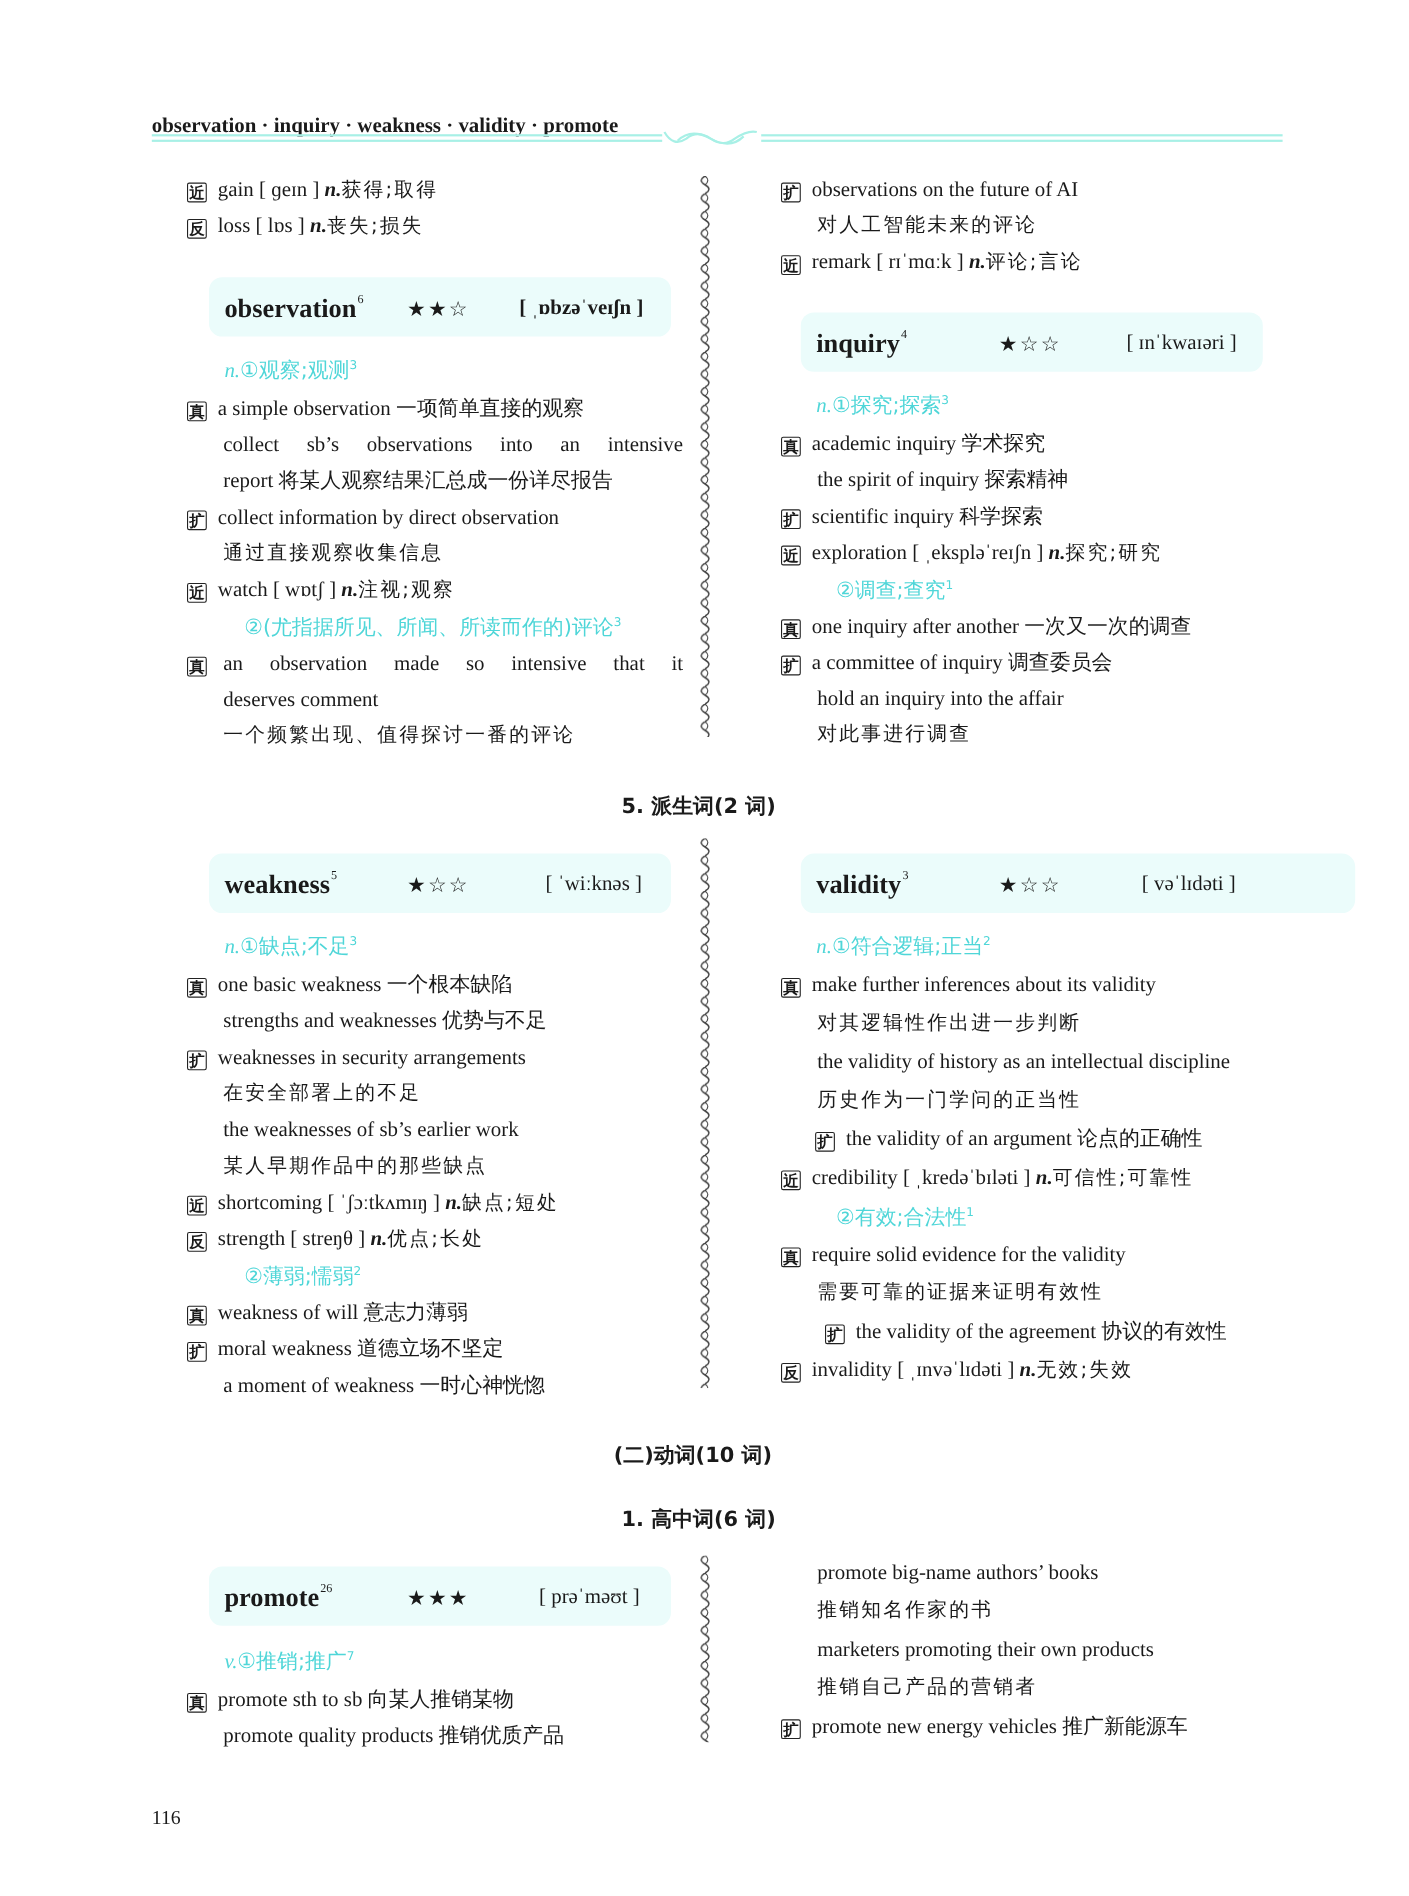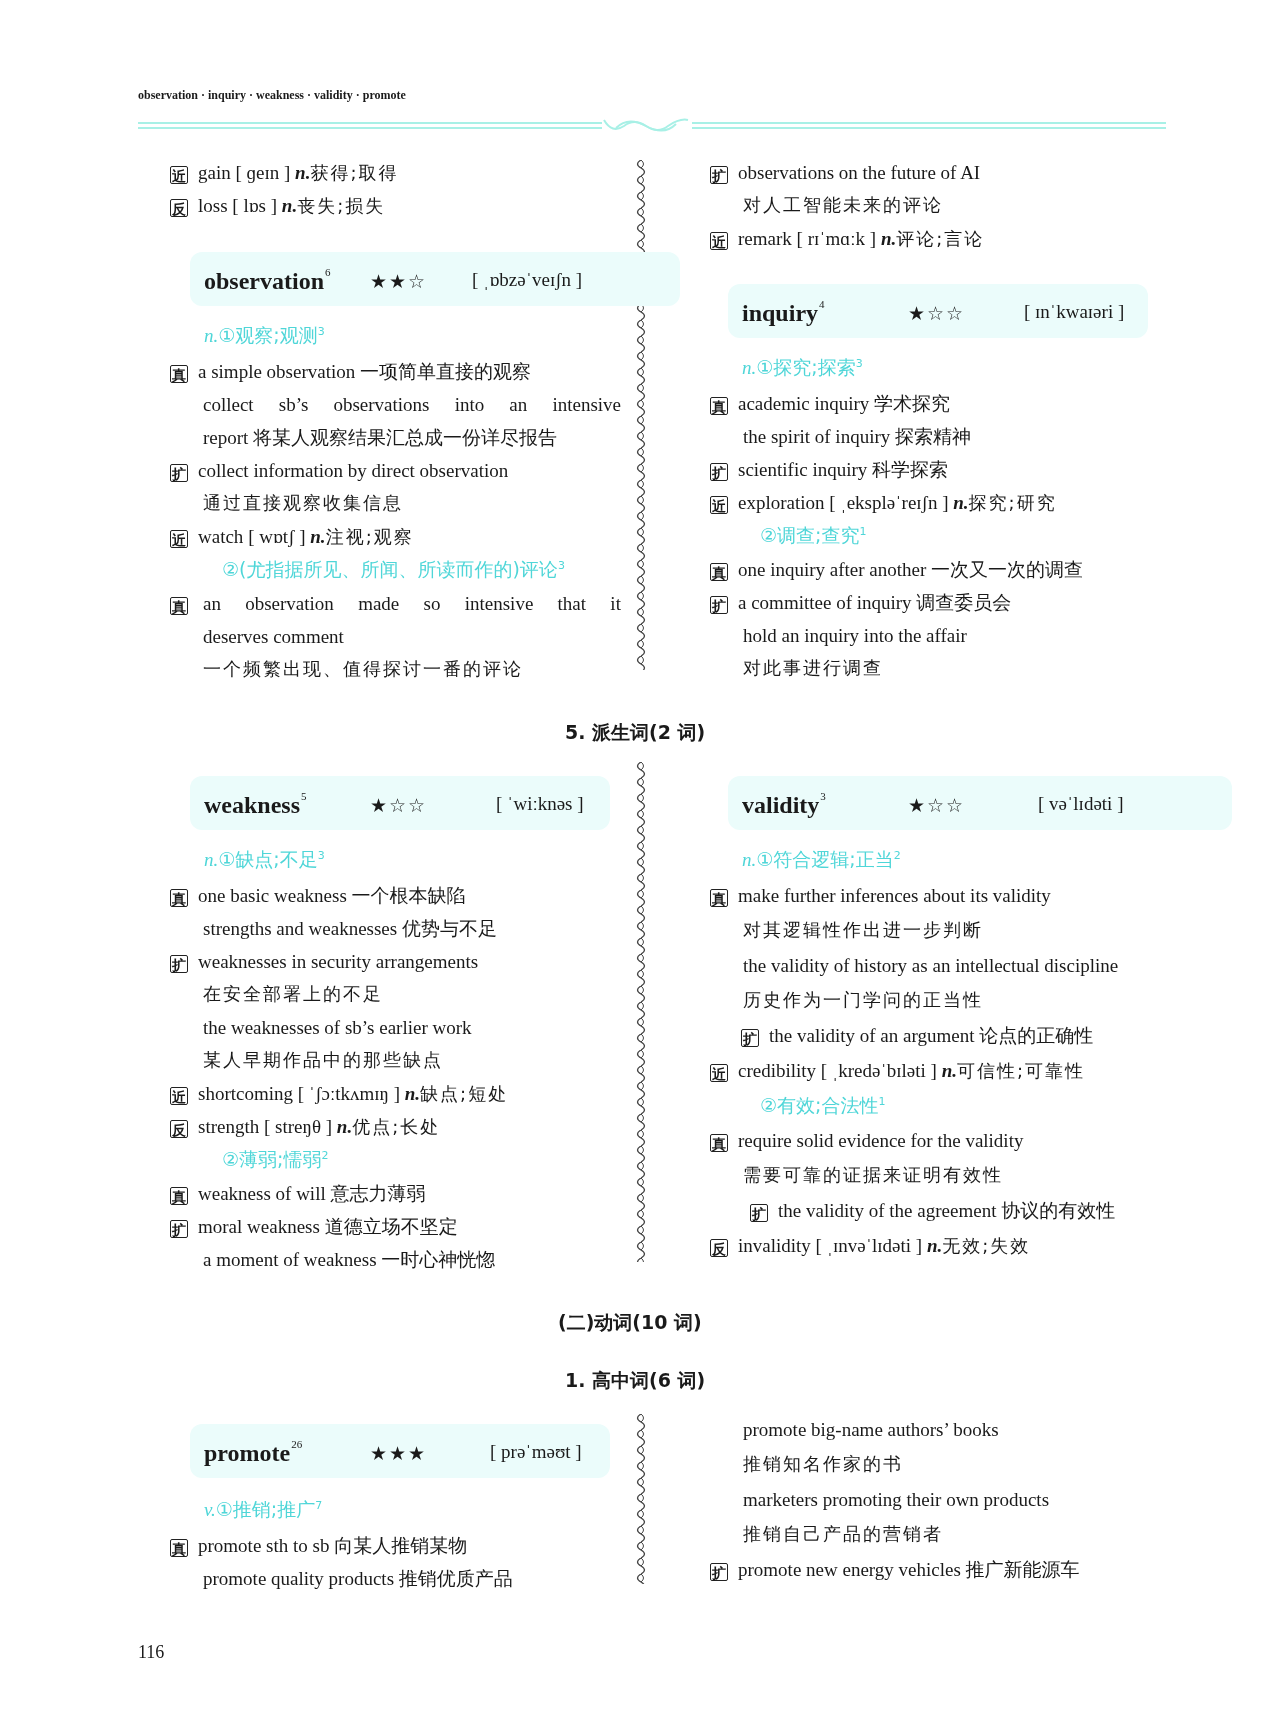--- a/index.html
+++ b/index.html
@@ -1,18 +1,18 @@
 <!DOCTYPE html>
 <html><head>
 <meta charset="utf-8">
 <style>
   html, body { margin:0; padding:0; background:#ffffff; }
   body { width:1281px; height:1724px; position:relative; overflow:hidden;
          font-family:"Liberation Serif","DejaVu Serif",serif; color:#1a1a1a; }
-  .header { position:absolute; left:138px; top:88px; font-weight:bold; font-size:12px; letter-spacing:0; }
+  .header { position:absolute; left:138px; top:104px; font-weight:bold; font-size:19px; letter-spacing:0; }
   .header-rule { position:absolute; left:138px; top:122px; width:1028px; height:8px; }
   .header-rule .l1 { position:absolute; left:0; top:0; height:2px; background:#a8f0e6; }
   .header-rule .l2 { position:absolute; left:0; top:5px; height:2px; background:#a8f0e6; }
   .ornament { position:absolute; left:602px; top:114px; width:88px; height:22px; }
   .divider { position:absolute; width:14px; }
   .line { position:absolute; font-size:19px; white-space:nowrap; line-height:1; }
   .tag { display:inline-block; width:18px; height:18px; border:1.5px solid #222; border-radius:2px;
          font-family:"DejaVu Sans",sans-serif; font-size:14px; line-height:18px; text-align:center;
          margin-right:10px; vertical-align:-2px; box-sizing:border-box; font-weight:bold; }
   .cn { font-family:"DejaVu Sans",sans-serif; font-size:18px; letter-spacing:2px; }
@@ -60,24 +60,24 @@
   <rect width="14" height="170" fill="url(#wv)"></rect>
 </svg>
 
 <div class="line" style="left:170px;top:163px;">
   <span class="tag">近</span><span>gain</span> <span>[ ɡeɪn ]</span> <span class="pos">n.</span><span class="cn">获得;取得</span>
 </div>
 <div class="line" style="left:170px;top:196px;">
   <span class="tag">反</span><span>loss</span> <span>[ lɒs ]</span> <span class="pos">n.</span><span class="cn">丧失;损失</span>
 </div>
 
-<div class="headbox" style="left:190px;top:252px;width:490px;">
+<div class="headbox" style="left:190px;top:252px;width:420px;">
   <div class="word"><span>observation</span><sup>6</sup></div>
   <div class="stars" style="left:180px;">★★☆</div>
-  <div class="ipa" style="left:282px;">[ ˌɒbzəˈveɪʃn ]</div>
+  <div class="ipa" style="left:282px;font-weight:bold;">[ ˌɒbzəˈveɪʃn ]</div>
 </div>
 
 <div class="line sense" style="left:204px;top:326px;">
   <span class="p">n.</span><span>①</span><span>观察;观测</span><sup>3</sup>
 </div>
 <div class="line" style="left:170px;top:362px;">
   <span class="tag">真</span><span>a simple observation 一项简单直接的观察</span>
 </div>
 <div class="line justify" style="left:203px;top:395px;width:418px;">
   <span>collect</span>

